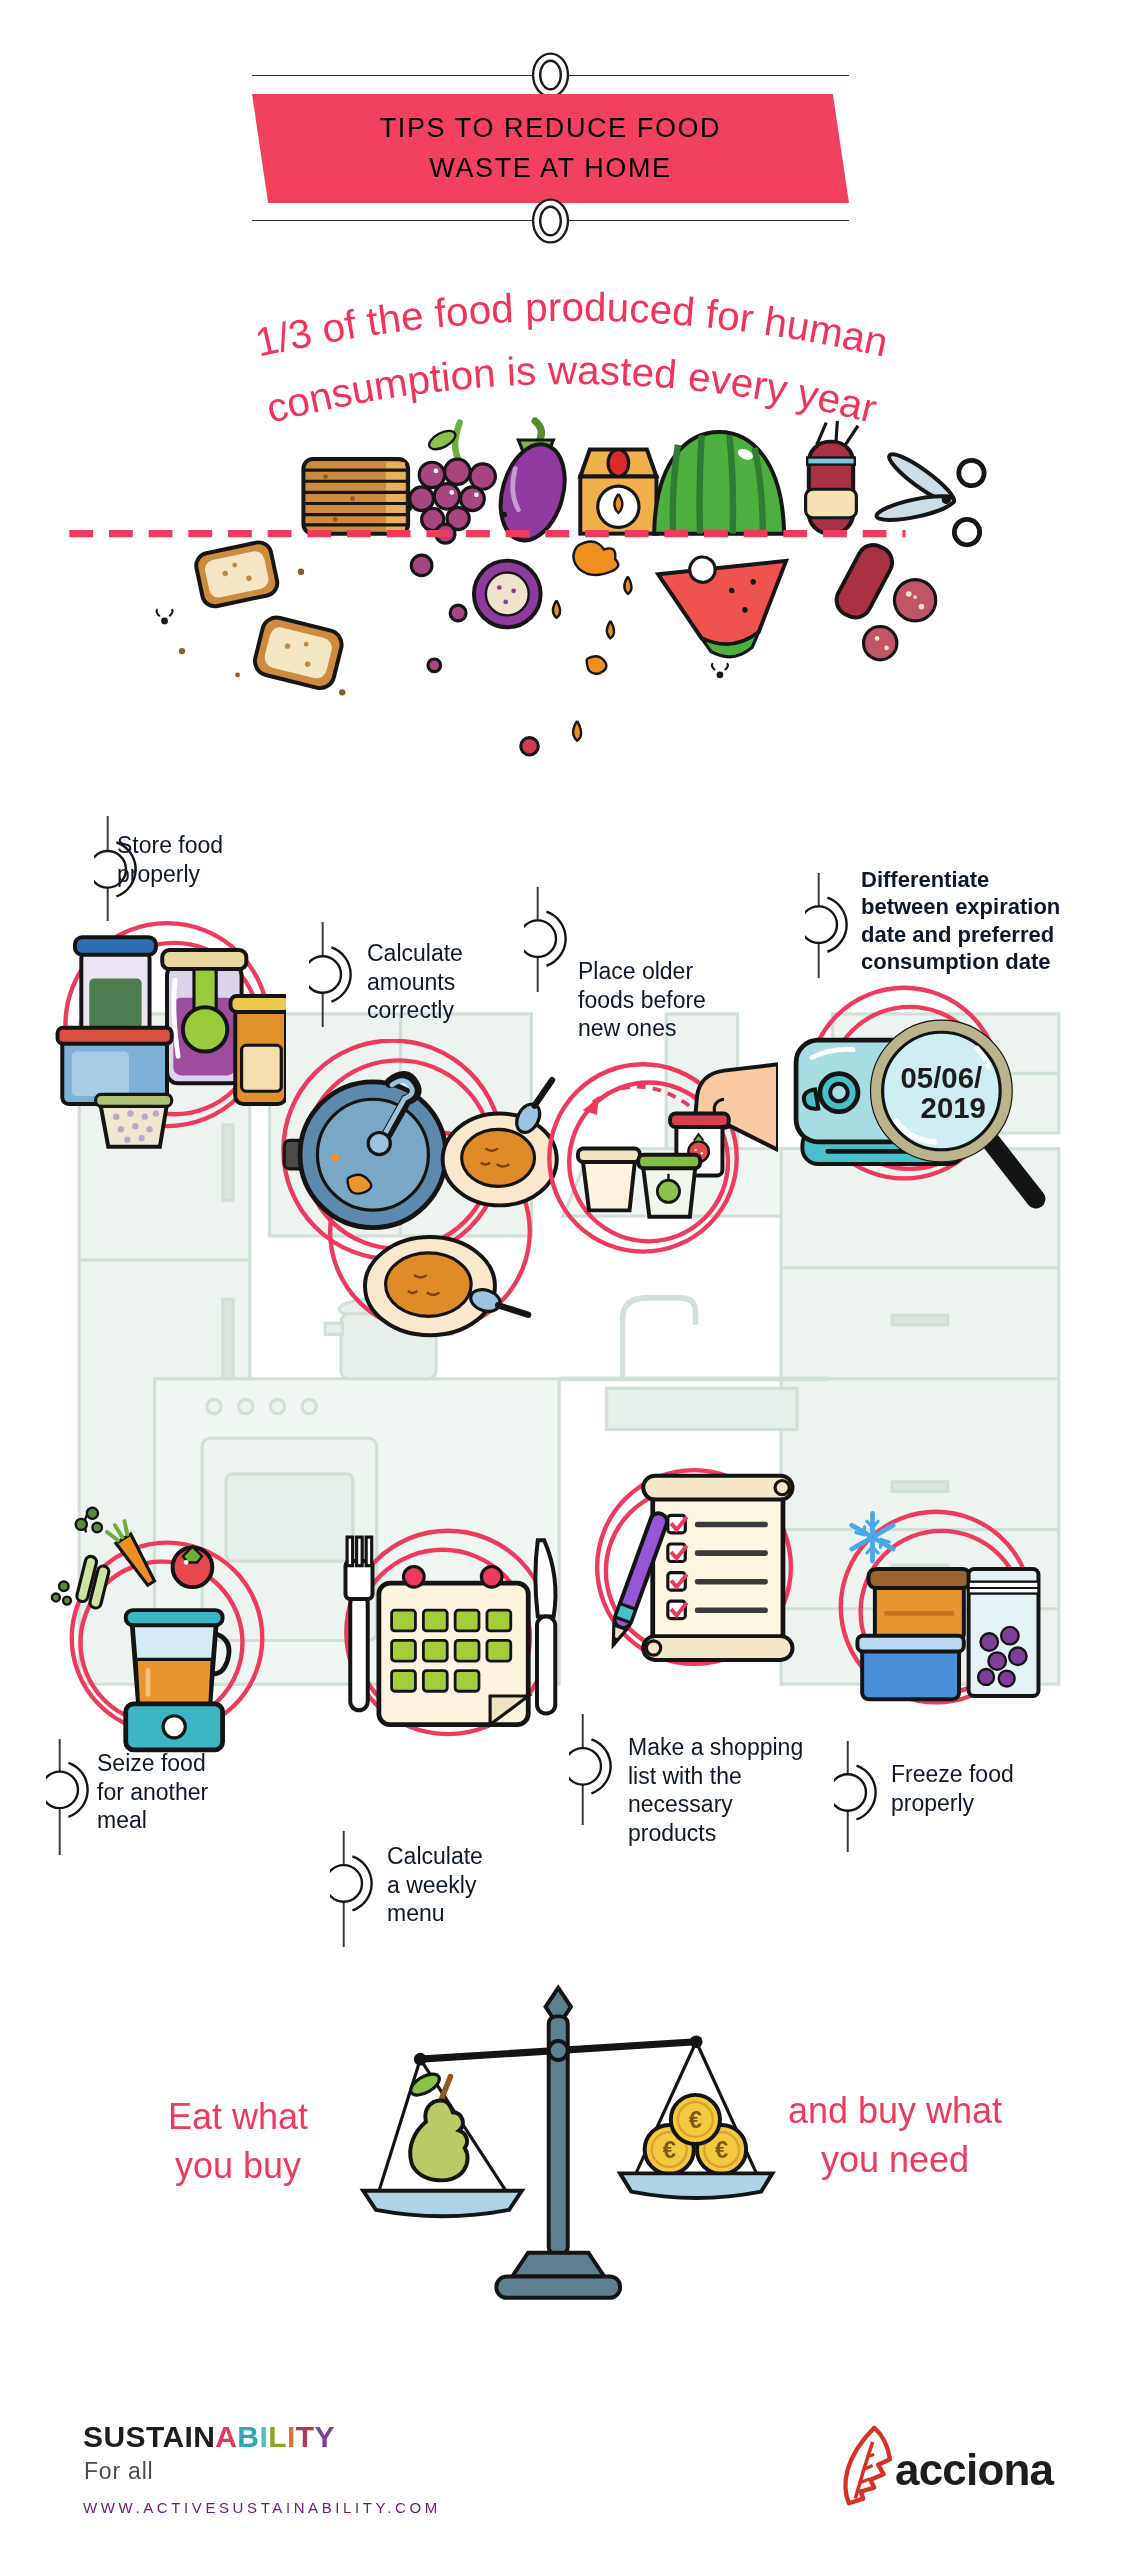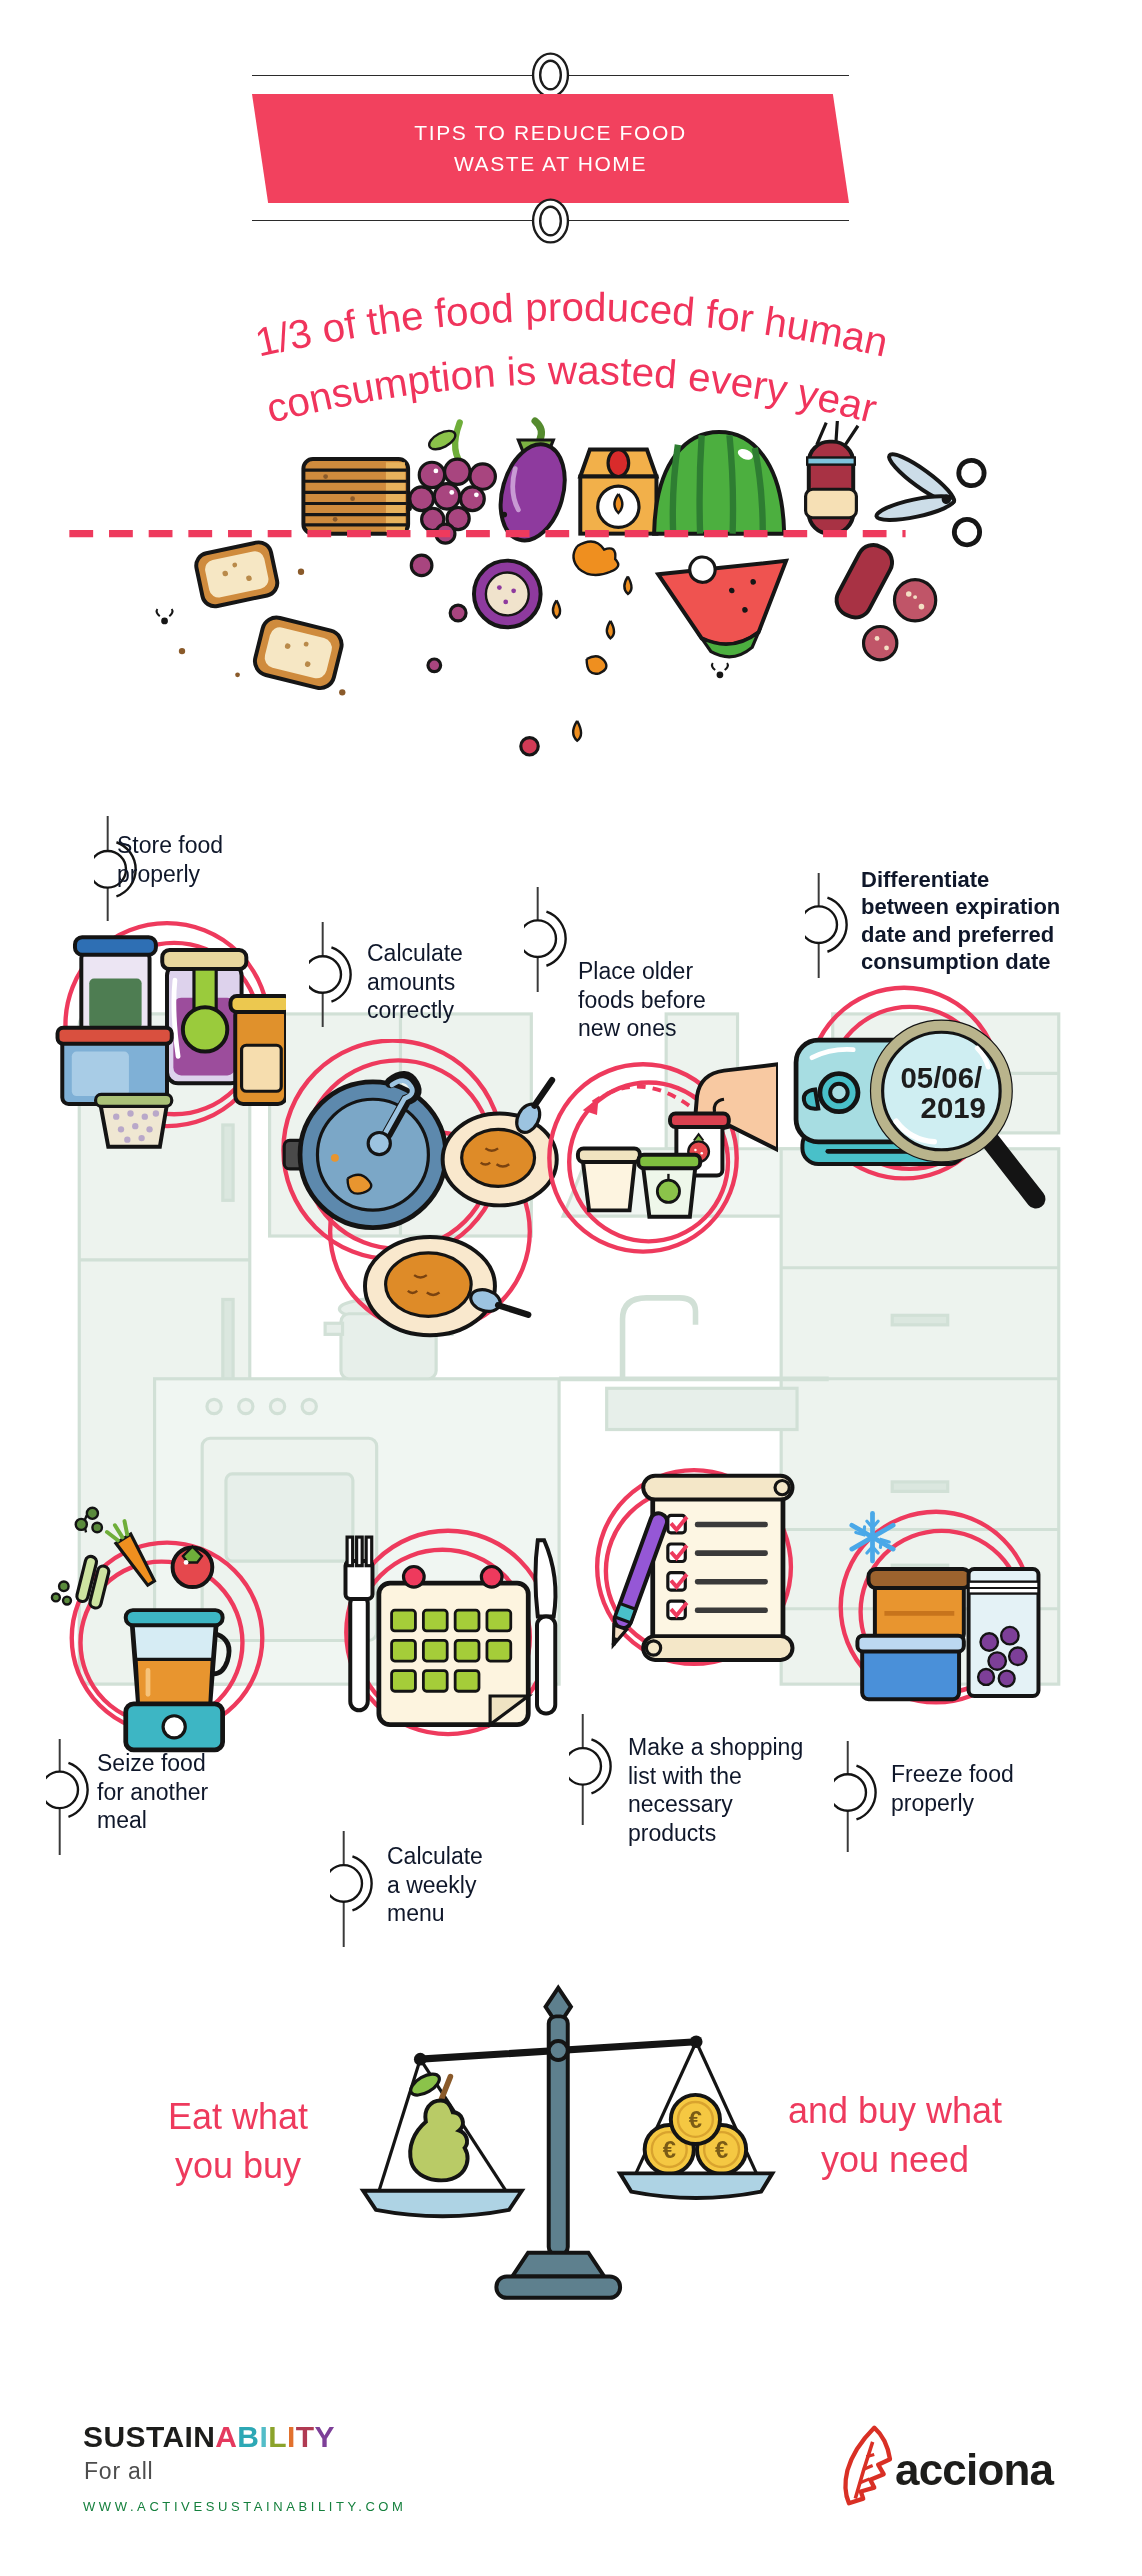--- a/index.html
+++ b/index.html
@@ -1,29 +1,29 @@
 <!DOCTYPE html>
 <html style="font-size:12.7px"><head>
 <meta charset="utf-8">
 <style>
   html,body{margin:0;padding:0;background:#fff;}
   .page{position:relative;width:1142px;height:2576px;background:#ffffff;overflow:hidden;
         font-family:"Liberation Sans", sans-serif;}
   .abs{position:absolute;}
   .ribbon{background:#f2415e;display:flex;align-items:center;justify-content:center;
           clip-path:polygon(0% 0%, 97.3% 0%, 100% 100%, 2.7% 100%);}
-  .ribbon-text{color:#ffffff;font-size:21px;font-weight:500;letter-spacing:1.6px;
+  .ribbon-text{color:#000000;font-size:27px;font-weight:500;letter-spacing:1.6px;
                text-align:center;line-height:1.45;white-space:pre-line;}
   .decor-line{height:0;border-top:1.6px solid #2b2b2b;}
   .tip-label{color:#0f172a;font-size:23px;line-height:1.24;font-weight:500;white-space:pre-line;}
   .balance-label{color:#ee3a5d;font-size:36px;line-height:1.35;font-weight:500;
                  white-space:pre-line;text-align:center;}
   .brand{font-size:30px;font-weight:700;color:#1d1d1b;letter-spacing:0.4px;}
   .tagline{font-size:23px;color:#4d4d4d;font-weight:400;letter-spacing:0.8px;}
-  .website{font-size:13px;color:#15803d;letter-spacing:3.6px;font-weight:500;text-decoration:none;}
+  .website{font-size:15px;color:#701a75;letter-spacing:3.6px;font-weight:500;text-decoration:none;}
   .partner-text{font-size:44px;font-weight:700;color:#1d1d1b;letter-spacing:-0.8px;}
   svg{display:block;}
   svg text{font-family:"Liberation Sans", sans-serif;}
 </style>
 </head>
 <body>
 
 <div class="page">
 
   <div class="abs decor-line" style="left:252px;top:75px;width:597px;"></div>

